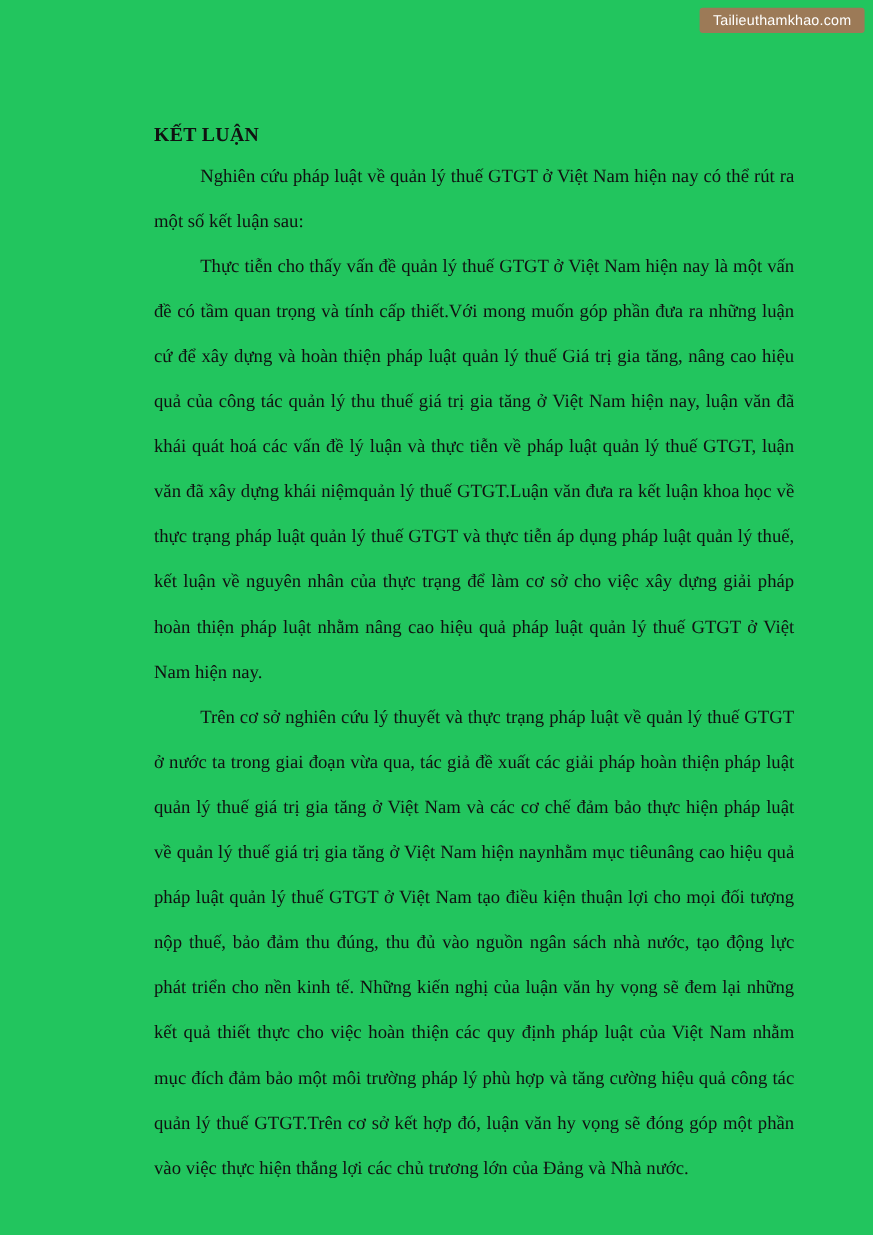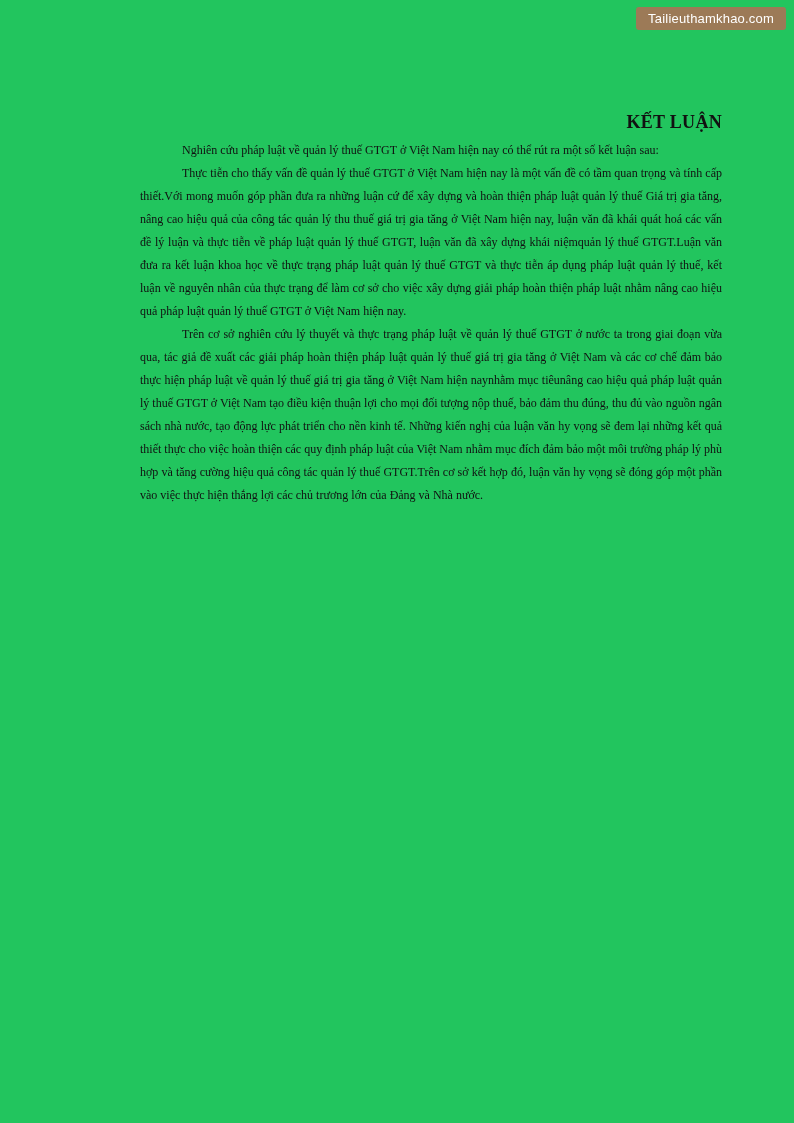--- a/index.html
+++ b/index.html
@@ -26,32 +26,32 @@
     font-size: 13px;
     letter-spacing: 0.2px;
   }
   .content {
     position: absolute;
     left: 140px;
     top: 112px;
     width: 582px;
   }
   .doc-title {
-    text-align: right;
+    text-align: left;
     font-weight: bold;
     font-size: 18px;
     margin: 0 0 6px 0;
     letter-spacing: 0.3px;
   }
   .content p {
     margin: 0;
     text-align: justify;
     text-indent: 42px;
-    font-size: 12px;
-    line-height: 23px;
+    font-size: 17px;
+    line-height: 41px;
   }
   .page-number {
     position: absolute;
     left: 140px;
     width: 582px;
     top: 1042px;
     text-align: center;
     font-size: 16px;
   }
 </style>

